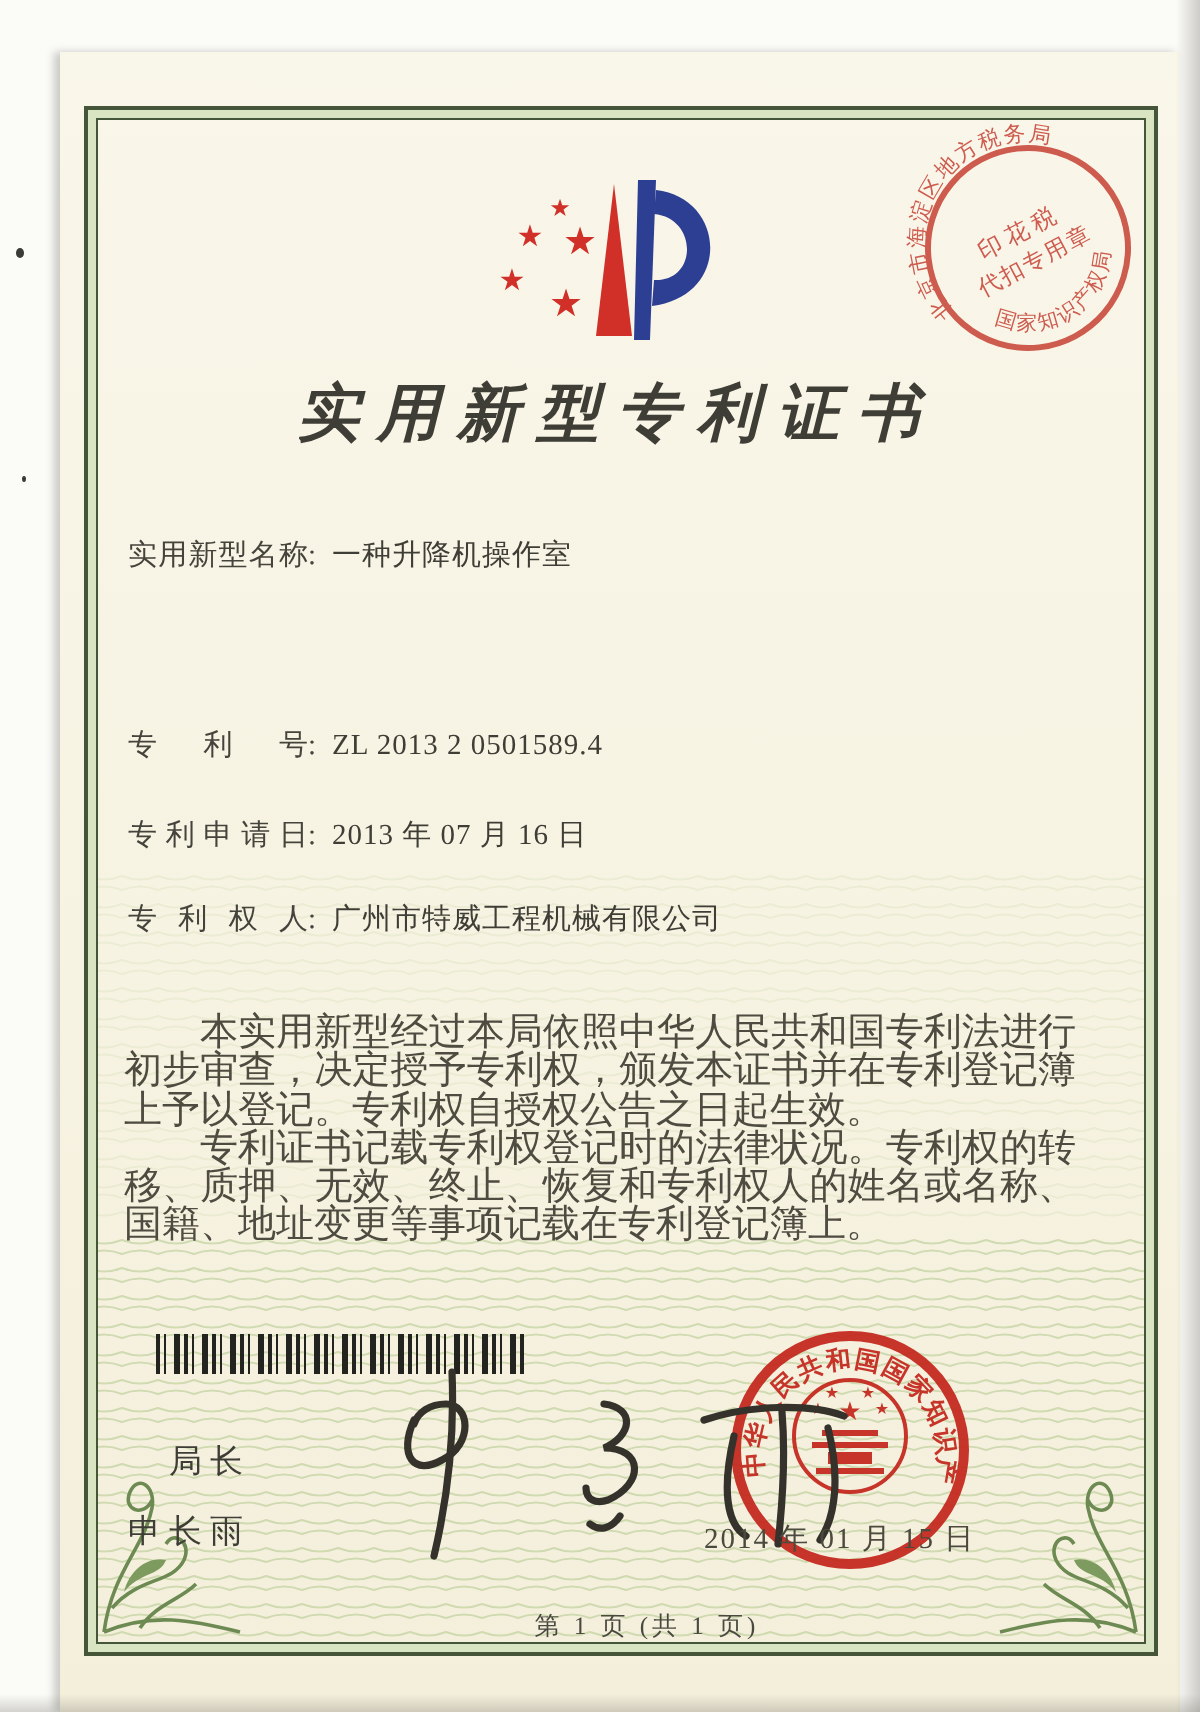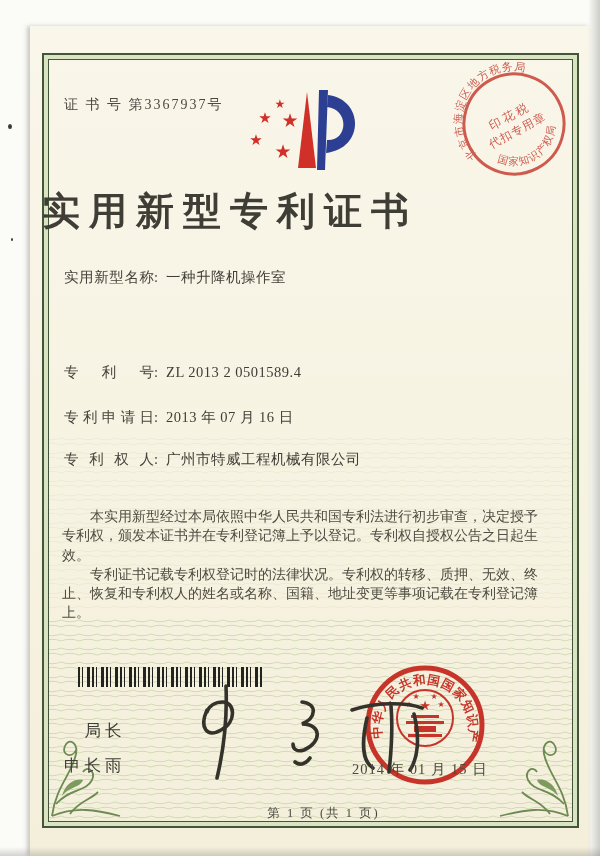--- a/index.html
+++ b/index.html
@@ -26,30 +26,30 @@
     z-index:3;pointer-events:none;
   }
   .waves{position:absolute;z-index:1;}
   .waves path{fill:none;stroke:#b9cd96;stroke-width:1;}
   .ornament{position:absolute;z-index:4;}
   .ornament path{stroke:#6d8a52;stroke-width:1.8;fill:none;}
   .ornament .leaf{fill:#7d9a5f;stroke:none;}
 
   .cert-no{position:absolute;left:34px;top:70px;font-size:14px;letter-spacing:2px;color:#4b4a42;z-index:5;}
   .logo{position:absolute;left:202px;top:62px;z-index:5;}
-  .title{position:absolute;left:12px;top:160px;width:533px;
-    font-size:38px;font-weight:700;letter-spacing:9px;color:#3e3d36;z-index:5;}
+  .title{position:absolute;left:12px;top:160px;width:533px;text-align:center;
+    font-size:31px;font-weight:700;letter-spacing:9px;color:#3e3d36;z-index:5;font-style:italic;}
 
   .field-row{position:absolute;left:34px;font-size:14.5px;color:#3f3e36;z-index:5;white-space:nowrap;}
   .field-label{display:inline-block;width:90px;text-align:justify;text-align-last:justify;color:#45443c;}
   .field-colon{margin-right:8px;color:#45443c;}
   .field-value{letter-spacing:.5px;}
 
   .paragraphs{position:absolute;left:32px;top:481px;width:476px;z-index:5;
-    font-size:14px;line-height:19.3px;color:#4e4c40;text-align:justify;}
+    font-size:19px;line-height:19.3px;color:#4e4c40;text-align:justify;}
   .paragraphs p{margin:0;text-indent:2em;}
 
   .barcode{position:absolute;left:48px;top:641px;width:186px;height:20px;z-index:5;
     background:
       repeating-linear-gradient(90deg,#232320 0 2px,transparent 2px 4px,#232320 4px 5px,transparent 5px 9px,#232320 9px 12px,transparent 12px 14px);
   }
   .signature{position:absolute;left:150px;top:652px;z-index:6;}
   .signature path{fill:none;stroke:#34322b;stroke-width:3.6;stroke-linecap:round;}
 
   .officer{position:absolute;left:34px;top:694px;z-index:5;font-size:16.5px;
@@ -139,21 +139,20 @@
     <path d="M26,90 C34,78 46,76 54,68"></path>
   </svg>
   <svg class="ornament" style="left:462px;top:698px;transform:scaleX(-1);" width="84" height="98" viewBox="0 0 84 98">
     <path d="M8,92 C12,62 28,50 32,30 C34,19 25,13 21,22 C17,31 28,35 32,26"></path>
     <path d="M8,92 C32,82 52,86 76,92"></path>
     <path d="M12,80 C26,64 42,68 48,56 C52,47 43,41 39,48"></path>
     <path class="leaf" d="M18,72 C26,62 36,64 39,56 C31,54 21,60 18,72 Z"></path>
     <path d="M26,90 C34,78 46,76 54,68"></path>
   </svg>
 
-  <div class="cert-no">证 书 号 第3367937号</div>
 
   <svg class="logo" width="134" height="94" viewBox="0 0 134 94">
     <text x="48" y="20" font-size="12" fill="#d03028" text-anchor="middle" font-family="DejaVu Sans">★</text>
     <text x="33" y="35" font-size="15" fill="#d03028" text-anchor="middle" font-family="DejaVu Sans">★</text>
     <text x="58" y="39" font-size="19" fill="#d03028" text-anchor="middle" font-family="DejaVu Sans">★</text>
     <text x="24" y="57" font-size="15" fill="#d03028" text-anchor="middle" font-family="DejaVu Sans">★</text>
     <text x="51" y="70" font-size="19" fill="#d03028" text-anchor="middle" font-family="DejaVu Sans">★</text>
     <polygon points="75,4 66,80 84,80" fill="#d03028"></polygon>
     <polygon points="87,2 96,2 93,82 85,82" fill="#2c3f92"></polygon>
     <path d="M96,7 C131,11 134,60 94,65 L95,52 C117,53 117,21 95,19 Z" fill="#2c3f92"></path>

